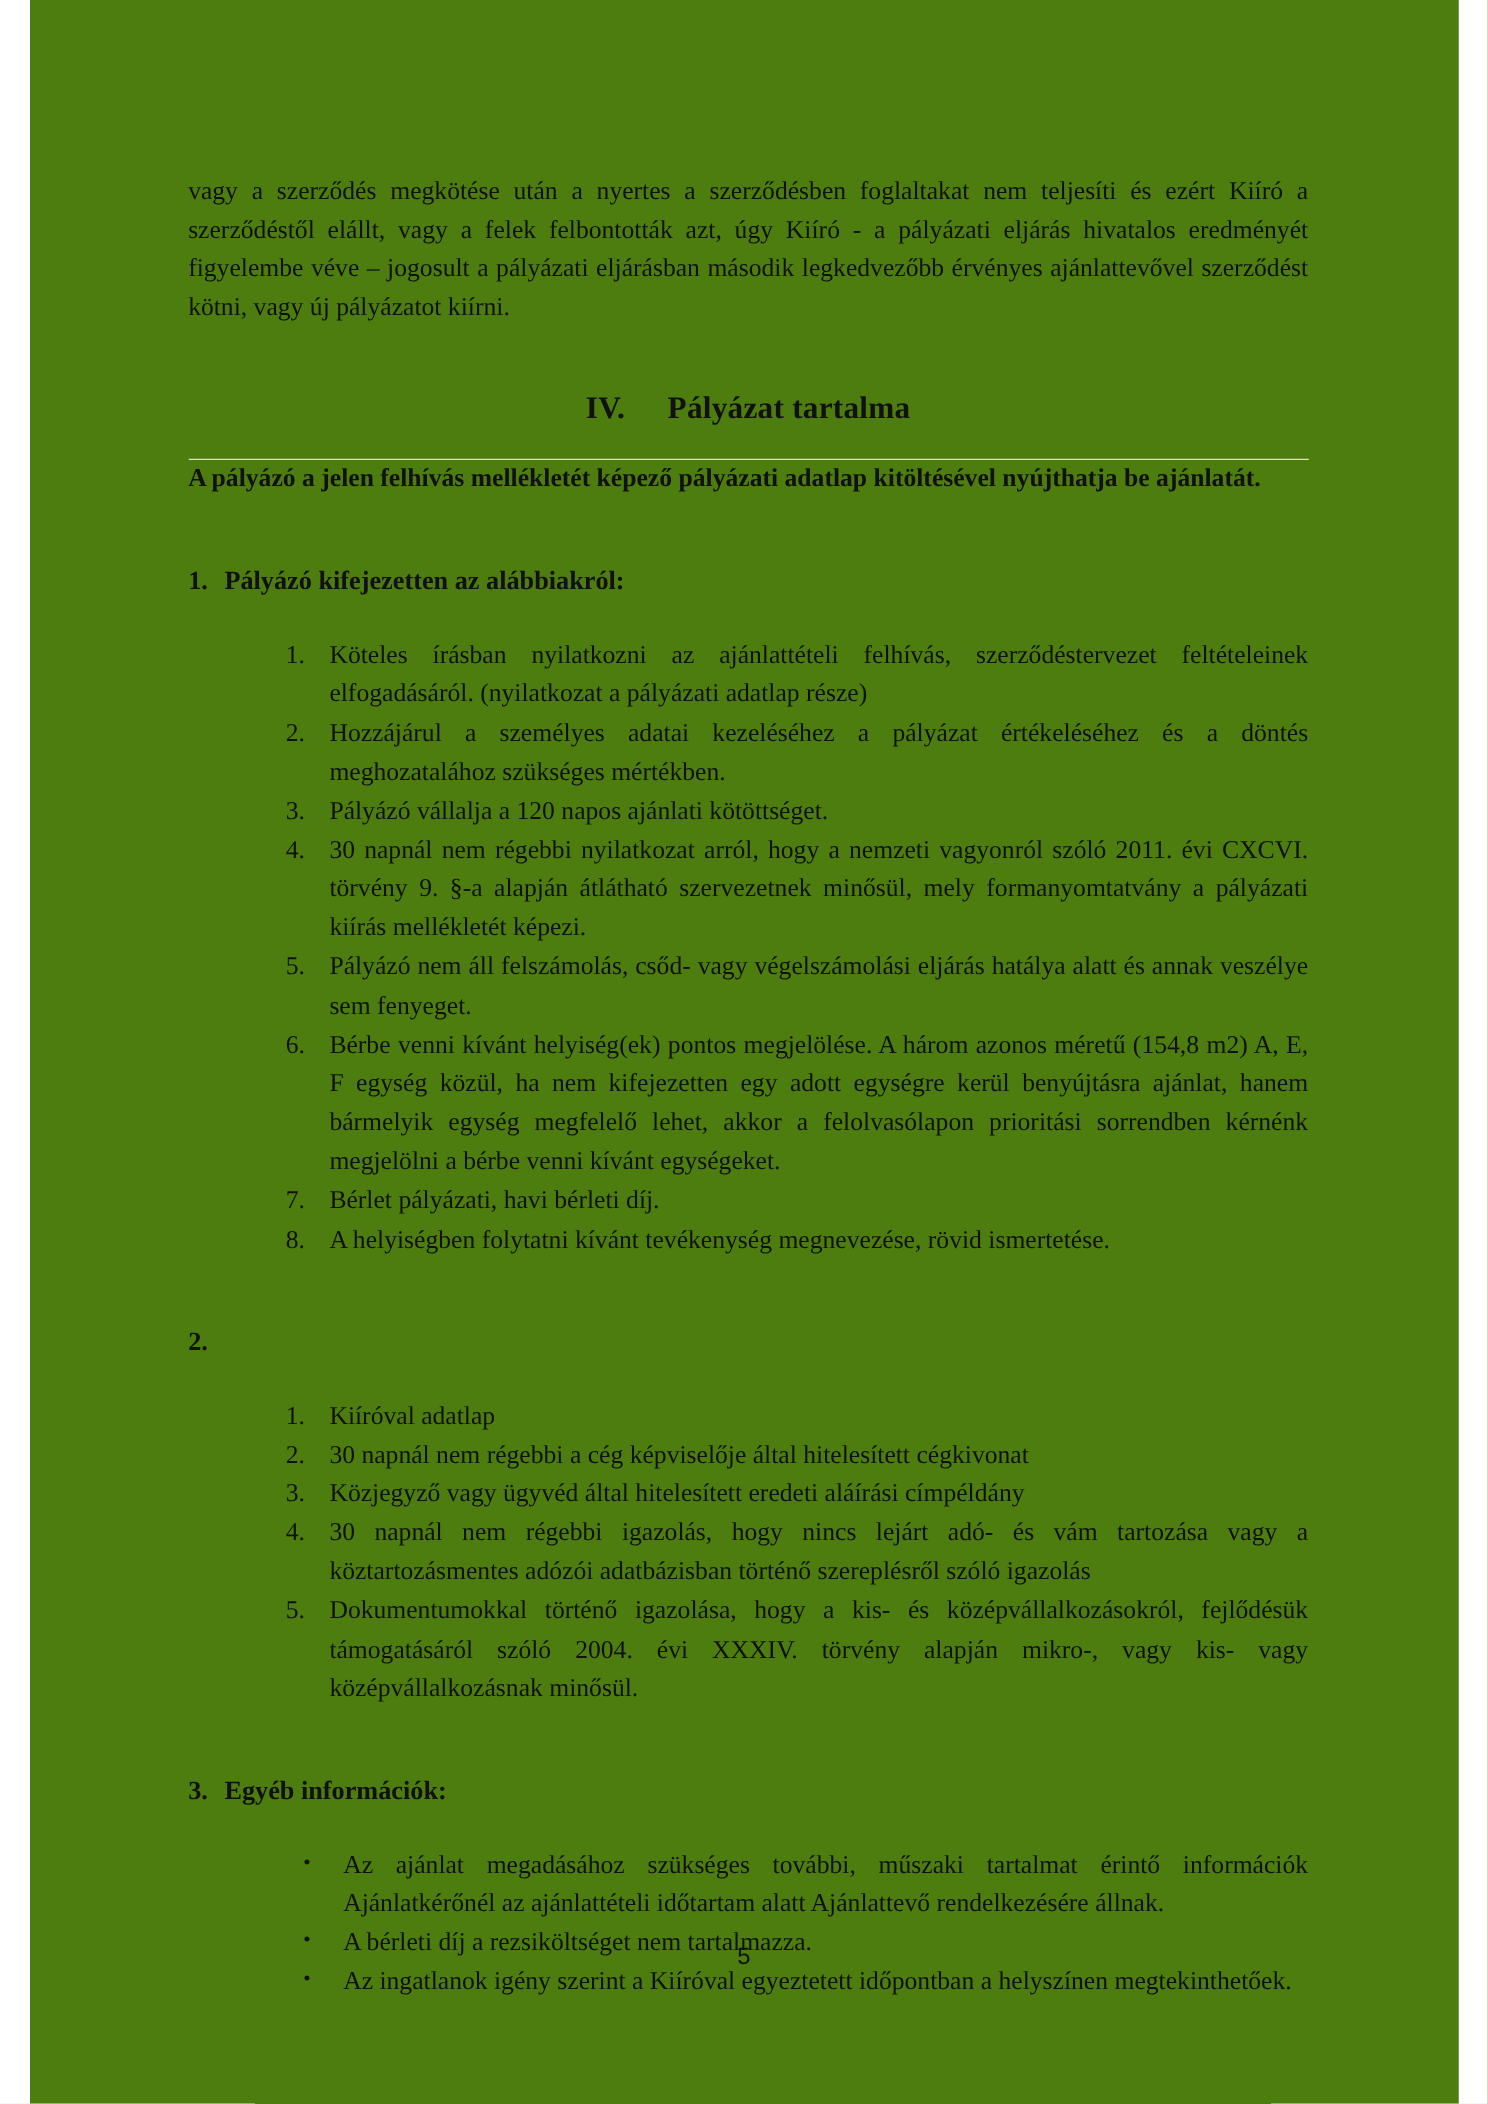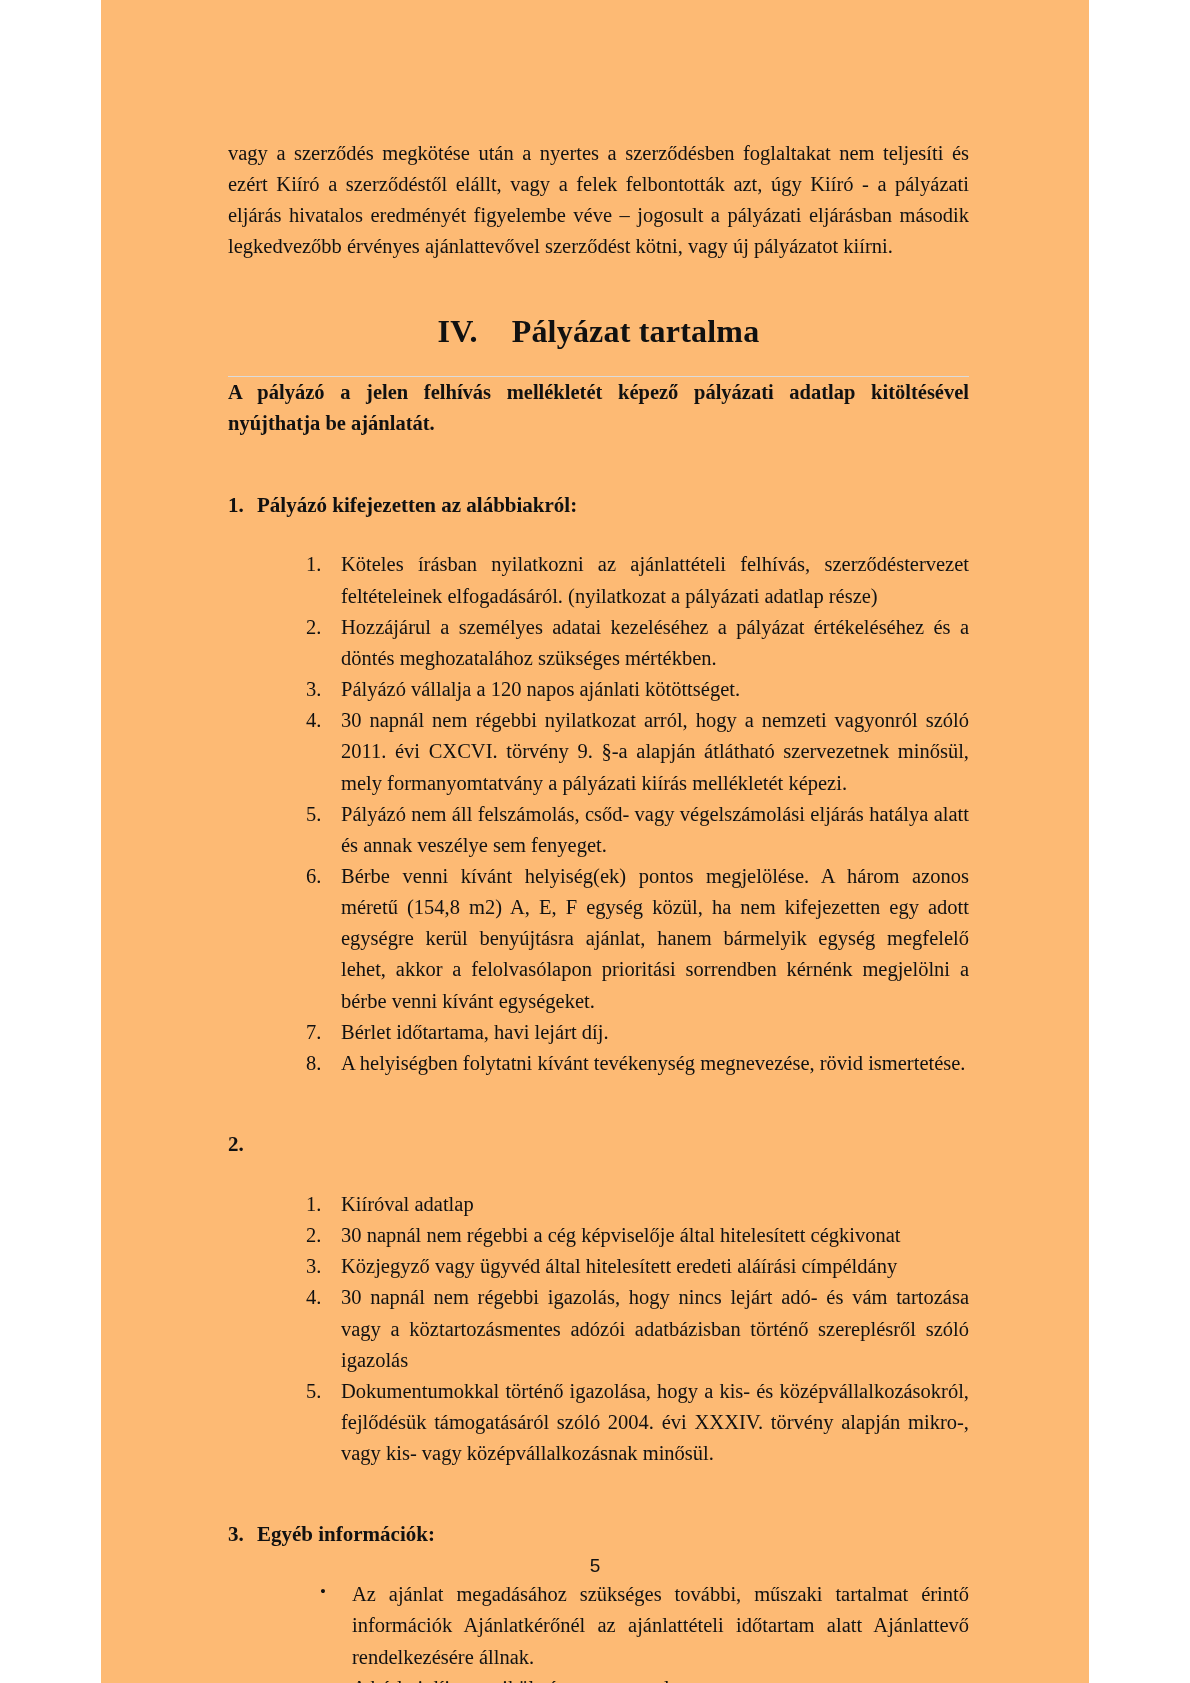--- a/index.html
+++ b/index.html
@@ -2,40 +2,40 @@
 <html lang="hu"><head>
 <meta charset="utf-8">
 <style>
   html, body {
     margin: 0;
     padding: 0;
     background: #ffffff;
   }
   .page {
     position: relative;
-    width: 988px;
+    width: 1143px;
     height: 1683px;
     margin: 0 auto;
-    background: #fdba74;
+    background: #4d7c0f;
     color: #111111;
     font-family: "Liberation Serif", "DejaVu Serif", serif;
     font-size: 20.5px;
     line-height: 1.52;
     box-sizing: border-box;
     padding: 138px 120px 0 127px;
     overflow: hidden;
   }
   .para {
     margin: 0;
     text-align: justify;
   }
   .main-heading {
     margin: 48px 0 0 0;
     text-align: center;
-    font-size: 32px;
+    font-size: 25px;
     font-weight: bold;
     line-height: 1.3;
     letter-spacing: 0.2px;
   }
   .main-heading .numeral {
     margin-right: 34px;
   }
   .rule {
     border: none;
     border-top: 1px solid #dcdcdc;
@@ -132,21 +132,21 @@
           <li>
             <span class="marker">5.</span>
             <span class="item-text">Pályázó nem áll felszámolás, csőd- vagy végelszámolási eljárás hatálya alatt és annak veszélye sem fenyeget.</span>
           </li>
           <li>
             <span class="marker">6.</span>
             <span class="item-text">Bérbe venni kívánt helyiség(ek) pontos megjelölése. A három azonos méretű (154,8 m2) A, E, F egység közül, ha nem kifejezetten egy adott egységre kerül benyújtásra ajánlat, hanem bármelyik egység megfelelő lehet, akkor a felolvasólapon prioritási sorrendben kérnénk megjelölni a bérbe venni kívánt egységeket.</span>
           </li>
           <li>
             <span class="marker">7.</span>
-            <span class="item-text">Bérlet időtartama, havi lejárt díj.</span>
+            <span class="item-text">Bérlet pályázati, havi bérleti díj.</span>
           </li>
           <li>
             <span class="marker">8.</span>
             <span class="item-text">A helyiségben folytatni kívánt tevékenység megnevezése, rövid ismertetése.</span>
           </li>
         </ul>
       </div>
       <div>
         <p class="section-heading">
           <span class="sec-num">2.</span>

